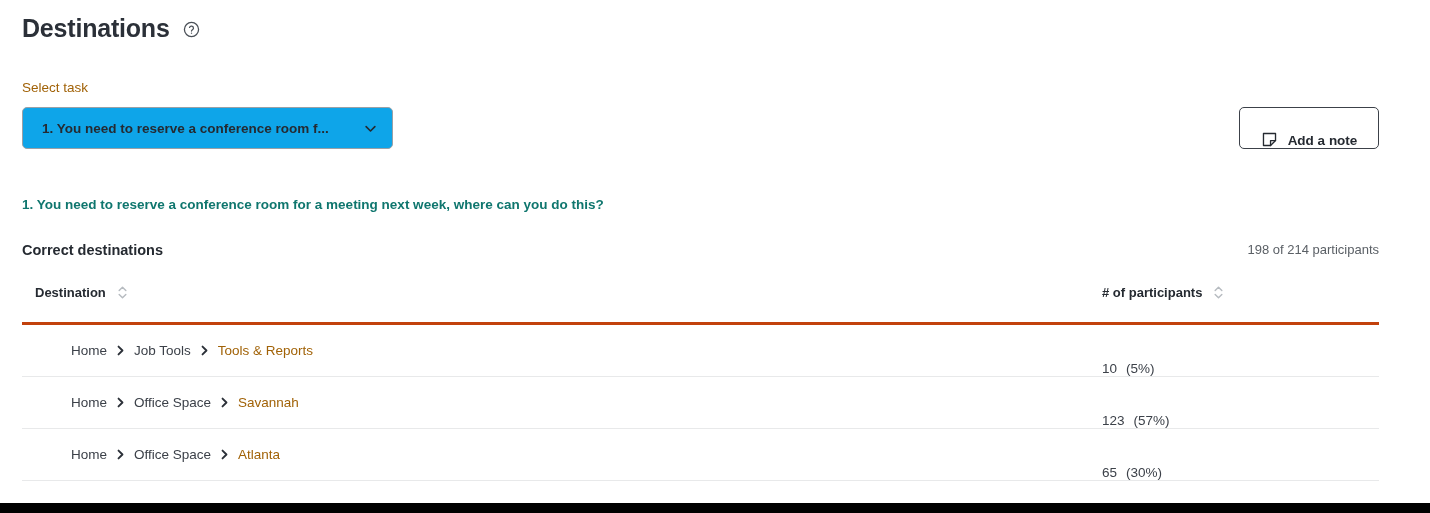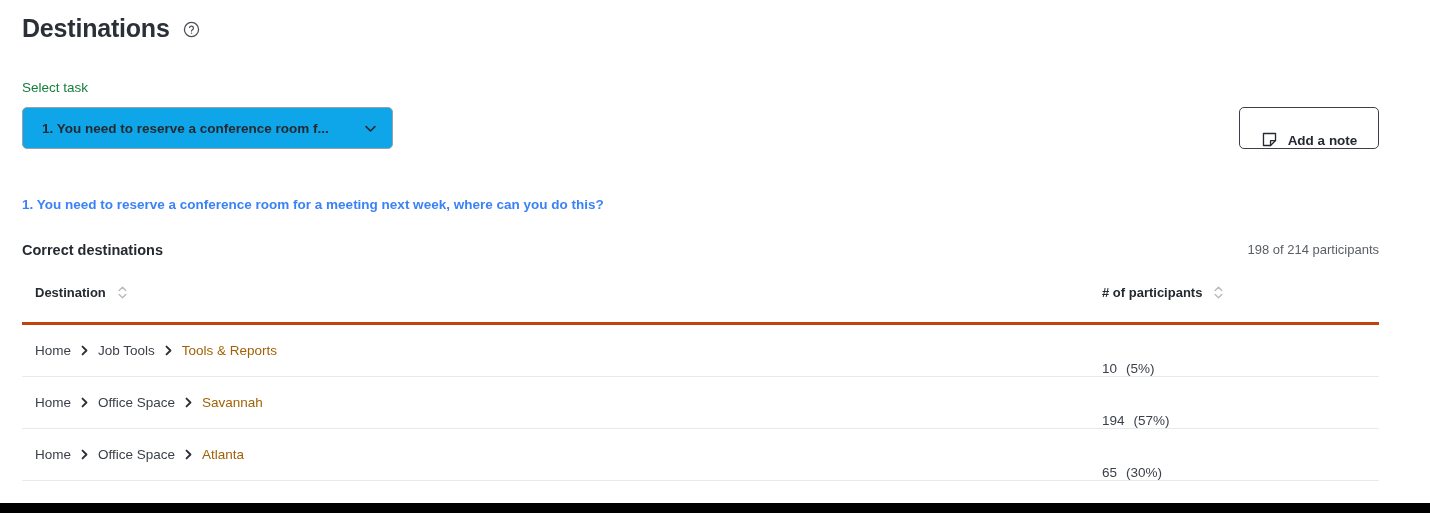--- a/index.html
+++ b/index.html
@@ -49,21 +49,21 @@
     margin-top: 3px;
   }
 
   
   .select-label {
     position: absolute;
     left: 22px;
     top: 79px;
     font-size: 13.5px;
     line-height: 18px;
-    color: #15803d;
+    color: #a16207;
     text-align: center;
   }
   .task-select {
     position: absolute;
     left: 22px;
     top: 107px;
     width: 371px;
     height: 42px;
     border: 1px solid #9aa0a6;
     border-radius: 5px;
@@ -121,21 +121,21 @@
   }
 
   
   .task-question {
     position: absolute;
     left: 22px;
     top: 195px;
     font-size: 13.5px;
     font-weight: bold;
     line-height: 19px;
-    color: #3b82f6;
+    color: #0f766e;
   }
 
   
   .section-row {
     position: absolute;
     left: 22px;
     top: 240px;
     width: 1357px;
     display: flex;
     align-items: center;
@@ -197,20 +197,21 @@
     flex: 0 0 auto;
     display: block;
   }
 
   
   .crumbs {
     display: flex;
     align-items: center;
     gap: 9px;
     white-space: nowrap;
+    margin-left: 36px;
   }
   .crumb {
     color: #3c4149;
     font-size: 13.5px;
   }
   .crumb-last {
     color: #a16207;
     font-size: 13.5px;
   }
   .crumb-sep {
@@ -351,21 +352,21 @@
               <span style="display:flex;align-items:center;">
                 <svg class="crumb-sep" viewBox="0 0 10 14" fill="none" stroke="currentColor" stroke-width="2.4" stroke-linecap="round" stroke-linejoin="round">
                   <polyline points="2.5 2 7.5 7 2.5 12"></polyline>
                 </svg>
               </span>
               <span class="crumb-last">Savannah</span>
             </div>
           </td>
           <td class="col-participants">
             <div class="count-cell">
-              <span>194</span>
+              <span>123</span>
               <span class="count-pct">(57%)</span>
             </div>
           </td>
         </tr>
         <tr>
           <td class="col-destination">
             <div class="crumbs">
               <span class="crumb">Home</span>
               <span style="display:flex;align-items:center;">
                 <svg class="crumb-sep" viewBox="0 0 10 14" fill="none" stroke="currentColor" stroke-width="2.4" stroke-linecap="round" stroke-linejoin="round">

